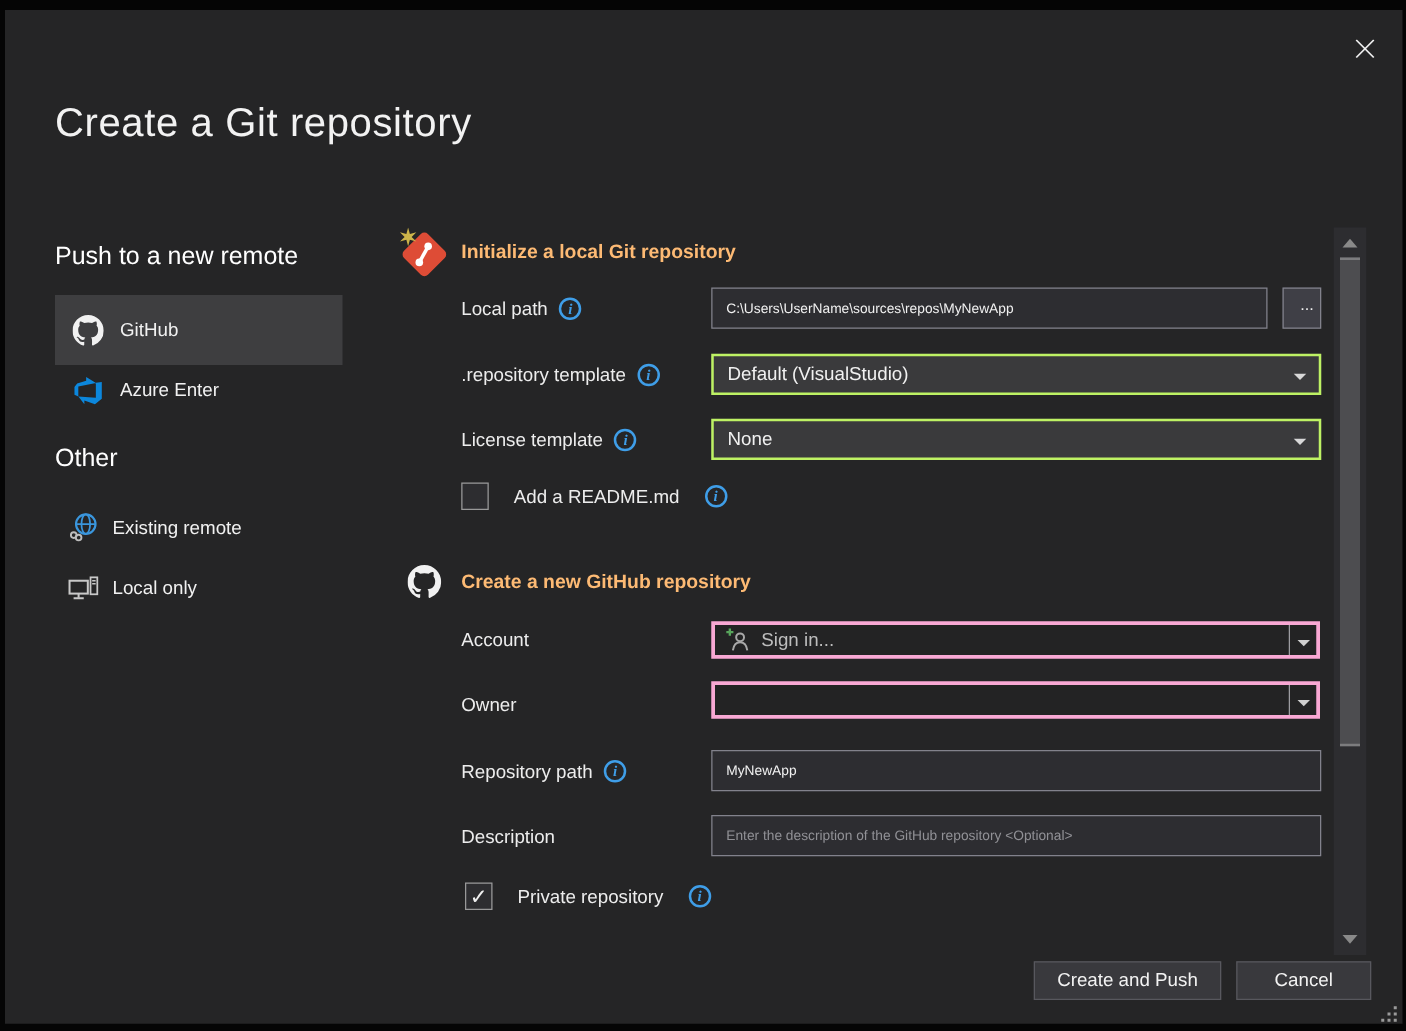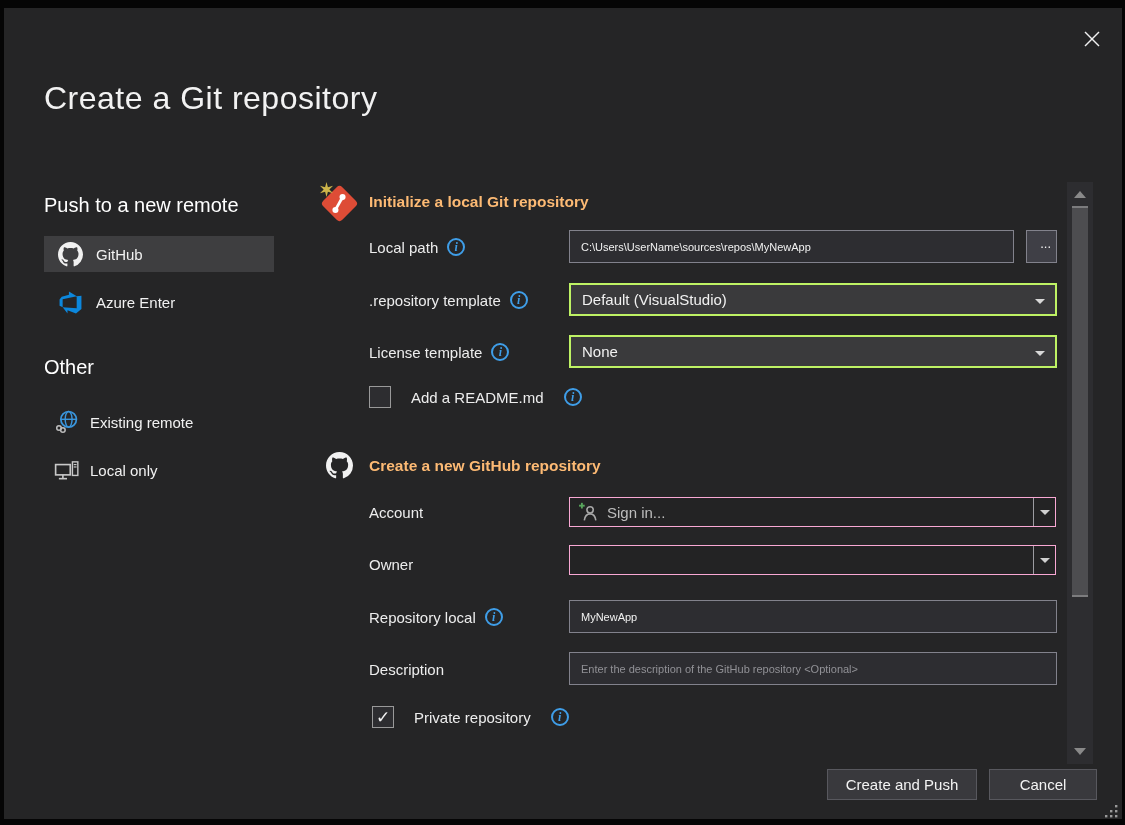--- a/index.html
+++ b/index.html
@@ -9,21 +9,21 @@
             background:#252526; color:#f1f1f1; }
 
   
   .title { position:absolute; left:40px; top:72px; font-size:32px; font-weight:200;
            color:#f2f2f2; letter-spacing:.5px; }
   .close-btn { position:absolute; left:1070px; top:14px; width:36px; height:34px;
                display:flex; align-items:center; justify-content:center; cursor:pointer; }
 
   
   .side-header { position:absolute; left:40px; font-size:20px; color:#ffffff; }
-  .side-item { position:absolute; left:40px; width:230px; height:36px; display:flex;
+  .side-item { position:absolute; left:40px; width:230px; height:56px; display:flex;
                align-items:center; gap:13px; padding-left:14px; cursor:pointer; }
   .side-item.selected { background:#3e3e40; }
   .side-item .lbl { font-size:15px; color:#f1f1f1; }
   .side-item.small { height:36px; padding-left:10px; gap:10px; }
 
   
   .sec-header { position:absolute; left:365px; font-size:15.5px; font-weight:bold; color:#fdba74; }
 
   
   .f-label { position:absolute; left:365px; height:22px; display:flex; align-items:center;
@@ -42,21 +42,21 @@
   .browse-btn { position:absolute; left:1022px; width:31px; height:33px; background:#3f3f46;
                 border:1px solid #82828c; color:#f1f1f1; font-size:13px; display:flex;
                 align-items:center; justify-content:flex-end; padding:0 5px 6px 0; cursor:pointer; }
   .dropdown { position:absolute; left:565px; width:488px; height:33px; background:#3a3a3c;
               border:2px solid #bef264; display:flex; align-items:center; padding:0 11px;
               font-size:15px; color:#f1f1f1; cursor:pointer; }
   .dd-arrow { position:absolute; right:10px; top:14px; width:0; height:0;
               border-left:5px solid transparent; border-right:5px solid transparent;
               border-top:5px solid #d8d8d8; }
   .combo { position:absolute; left:565px; width:487px; height:30px; background:#232324;
-           border:1px solid #f9a8d4; display:flex; align-items:center; padding:0 8px;
+           border:3px solid #f9a8d4; display:flex; align-items:center; padding:0 8px;
            font-size:15px; color:#bdbdbd; cursor:text; }
   .combo .split { position:absolute; right:0; top:0; width:22px; height:100%;
                   border-left:1px solid #9c9ca1; cursor:pointer; }
   .combo .split:after { content:""; position:absolute; left:6px; top:12px; width:0; height:0;
                   border-left:5px solid transparent; border-right:5px solid transparent;
                   border-top:5px solid #d0d0d0; }
 
   
   .checkrow { position:absolute; display:flex; align-items:center; gap:20px; }
   .checkbox { width:22px; height:22px; border:1px solid #999999; background:#2d2d30;
@@ -201,21 +201,21 @@
 
   <div class="f-label" style="top:545px;">
     <span>Owner</span>
   </div>
   <div class="combo" style="top:537px;">
     <span></span>
     <span class="split"></span>
   </div>
 
   <div class="f-label" style="top:598px;">
-    <span>Repository local</span>
+    <span>Repository path</span>
     <span class="info">i</span>
   </div>
   <input class="txt-input wide" style="top: 592px;" type="text" value="MyNewApp">
 
   <div class="f-label" style="top:650px;">
     <span>Description</span>
   </div>
   <input class="txt-input wide" style="top: 644px;" type="text" placeholder="Enter the description of the GitHub repository &lt;Optional&gt;">
 
   <div class="checkrow" style="left:368px; top:698px;">

